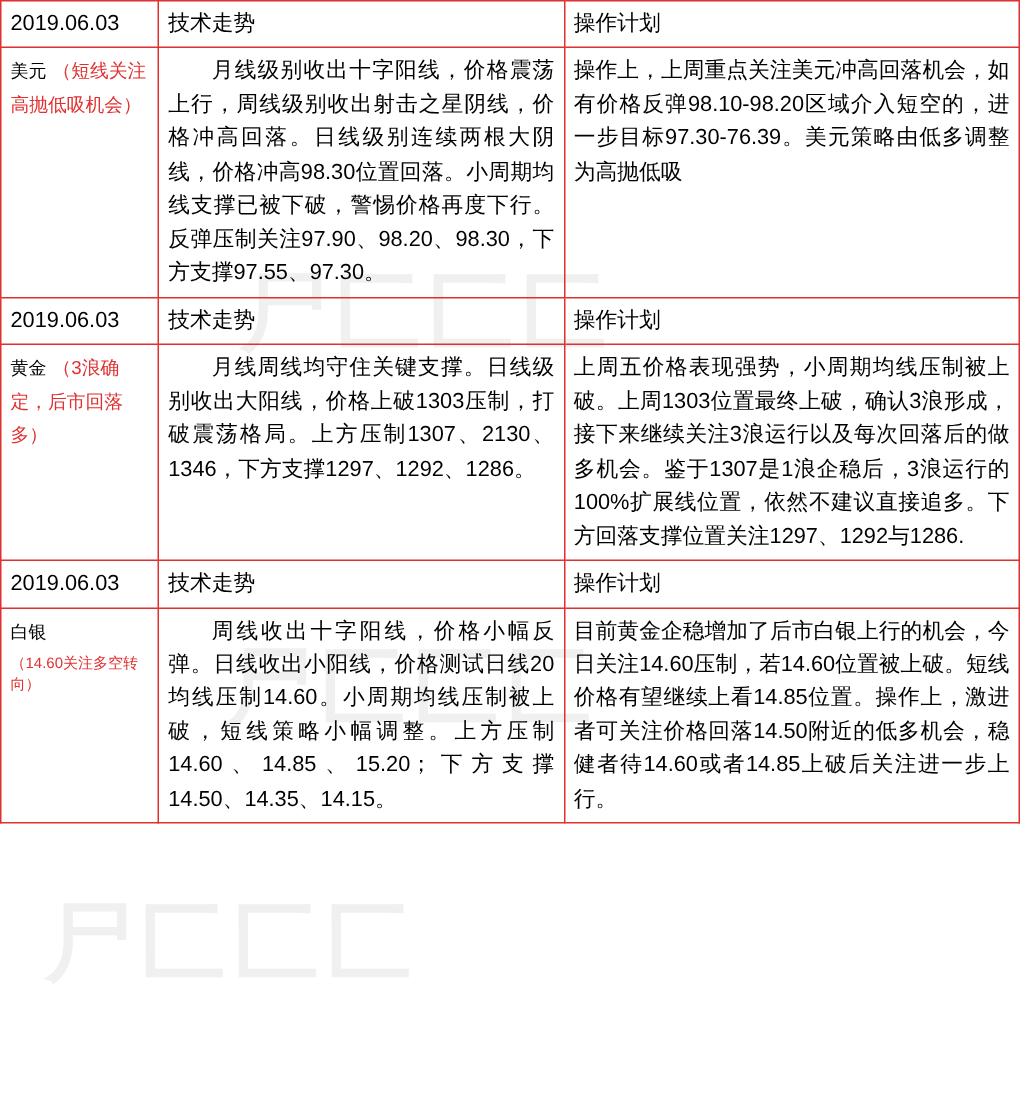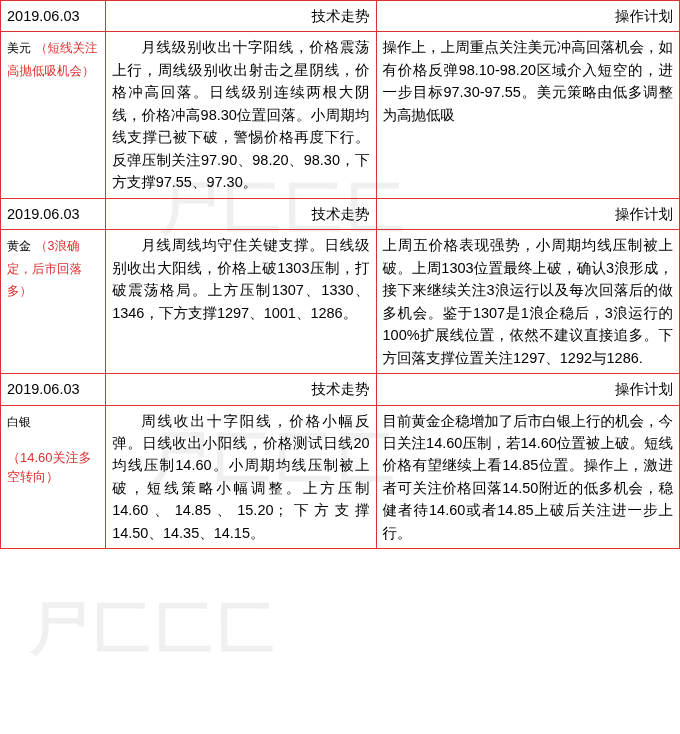--- a/index.html
+++ b/index.html
@@ -40,21 +40,21 @@
   table.sheet td {
     border: 1px solid #e03030;
     vertical-align: top;
     padding: 4px 6px;
     font-size: 14.5px;
     line-height: 1.55;
     color: #000000;
     background: transparent;
   }
   td.hdr {
-    text-align: right;
+    text-align: left;
     vertical-align: middle;
     padding: 3px 6px;
     height: 22px;
   }
   td.date-hdr {
     text-align: left;
     padding-left: 8px;
     font-size: 14px;
   }
   .col-a { width: 105px; }
@@ -70,25 +70,25 @@
     color: #000;
     display: inline;
   }
   .name-note {
     font-size: 12.5px;
     color: #e03030;
     display: inline;
     line-height: 1.45;
   }
   .name-note-block {
-    font-size: 13px;
+    font-size: 10px;
     color: #e03030;
     display: block;
     line-height: 1.45;
-    margin-top: 17px;
+    margin-top: 4px;
   }
   td.body {
     text-align: justify;
     text-justify: inter-ideograph;
     padding: 6px 8px 8px 10px;
     margin-top: 28px;
   }
   .indent { text-indent: 2em; }
 </style>
 </head>
@@ -113,36 +113,36 @@
   </tr>
   <tr>
     <td class="namecell">
       <span class="name-main">美元</span>
       <span class="name-note">（短线关注高抛低吸机会）</span>
     </td>
     <td class="body">
       <div class="indent">月线级别收出十字阳线，价格震荡上行，周线级别收出射击之星阴线，价格冲高回落。日线级别连续两根大阴线，价格冲高98.30位置回落。小周期均线支撑已被下破，警惕价格再度下行。反弹压制关注97.90、98.20、98.30，下方支撑97.55、97.30。</div>
     </td>
     <td class="body">
-      <div>操作上，上周重点关注美元冲高回落机会，如有价格反弹98.10-98.20区域介入短空的，进一步目标97.30-97.55。美元策略由低多调整为高抛低吸</div>
+      <div>操作上，上周重点关注美元冲高回落机会，如有价格反弹98.10-98.20区域介入短空的，进一步目标97.30-76.39。美元策略由低多调整为高抛低吸</div>
     </td>
   </tr>
 
   <tr>
     <td class="hdr date-hdr">2019.06.03</td>
     <td class="hdr">技术走势</td>
     <td class="hdr">操作计划</td>
   </tr>
   <tr>
     <td class="namecell">
       <span class="name-main">黄金</span>
       <span class="name-note">（3浪确定，后市回落多）</span>
     </td>
     <td class="body">
-      <div class="indent">月线周线均守住关键支撑。日线级别收出大阳线，价格上破1303压制，打破震荡格局。上方压制1307、1330、1346，下方支撑1297、1001、1286。</div>
+      <div class="indent">月线周线均守住关键支撑。日线级别收出大阳线，价格上破1303压制，打破震荡格局。上方压制1307、2130、1346，下方支撑1297、1292、1286。</div>
     </td>
     <td class="body">
       <div>上周五价格表现强势，小周期均线压制被上破。上周1303位置最终上破，确认3浪形成，接下来继续关注3浪运行以及每次回落后的做多机会。鉴于1307是1浪企稳后，3浪运行的100%扩展线位置，依然不建议直接追多。下方回落支撑位置关注1297、1292与1286.</div>
     </td>
   </tr>
 
   <tr>
     <td class="hdr date-hdr">2019.06.03</td>
     <td class="hdr">技术走势</td>
     <td class="hdr">操作计划</td>

